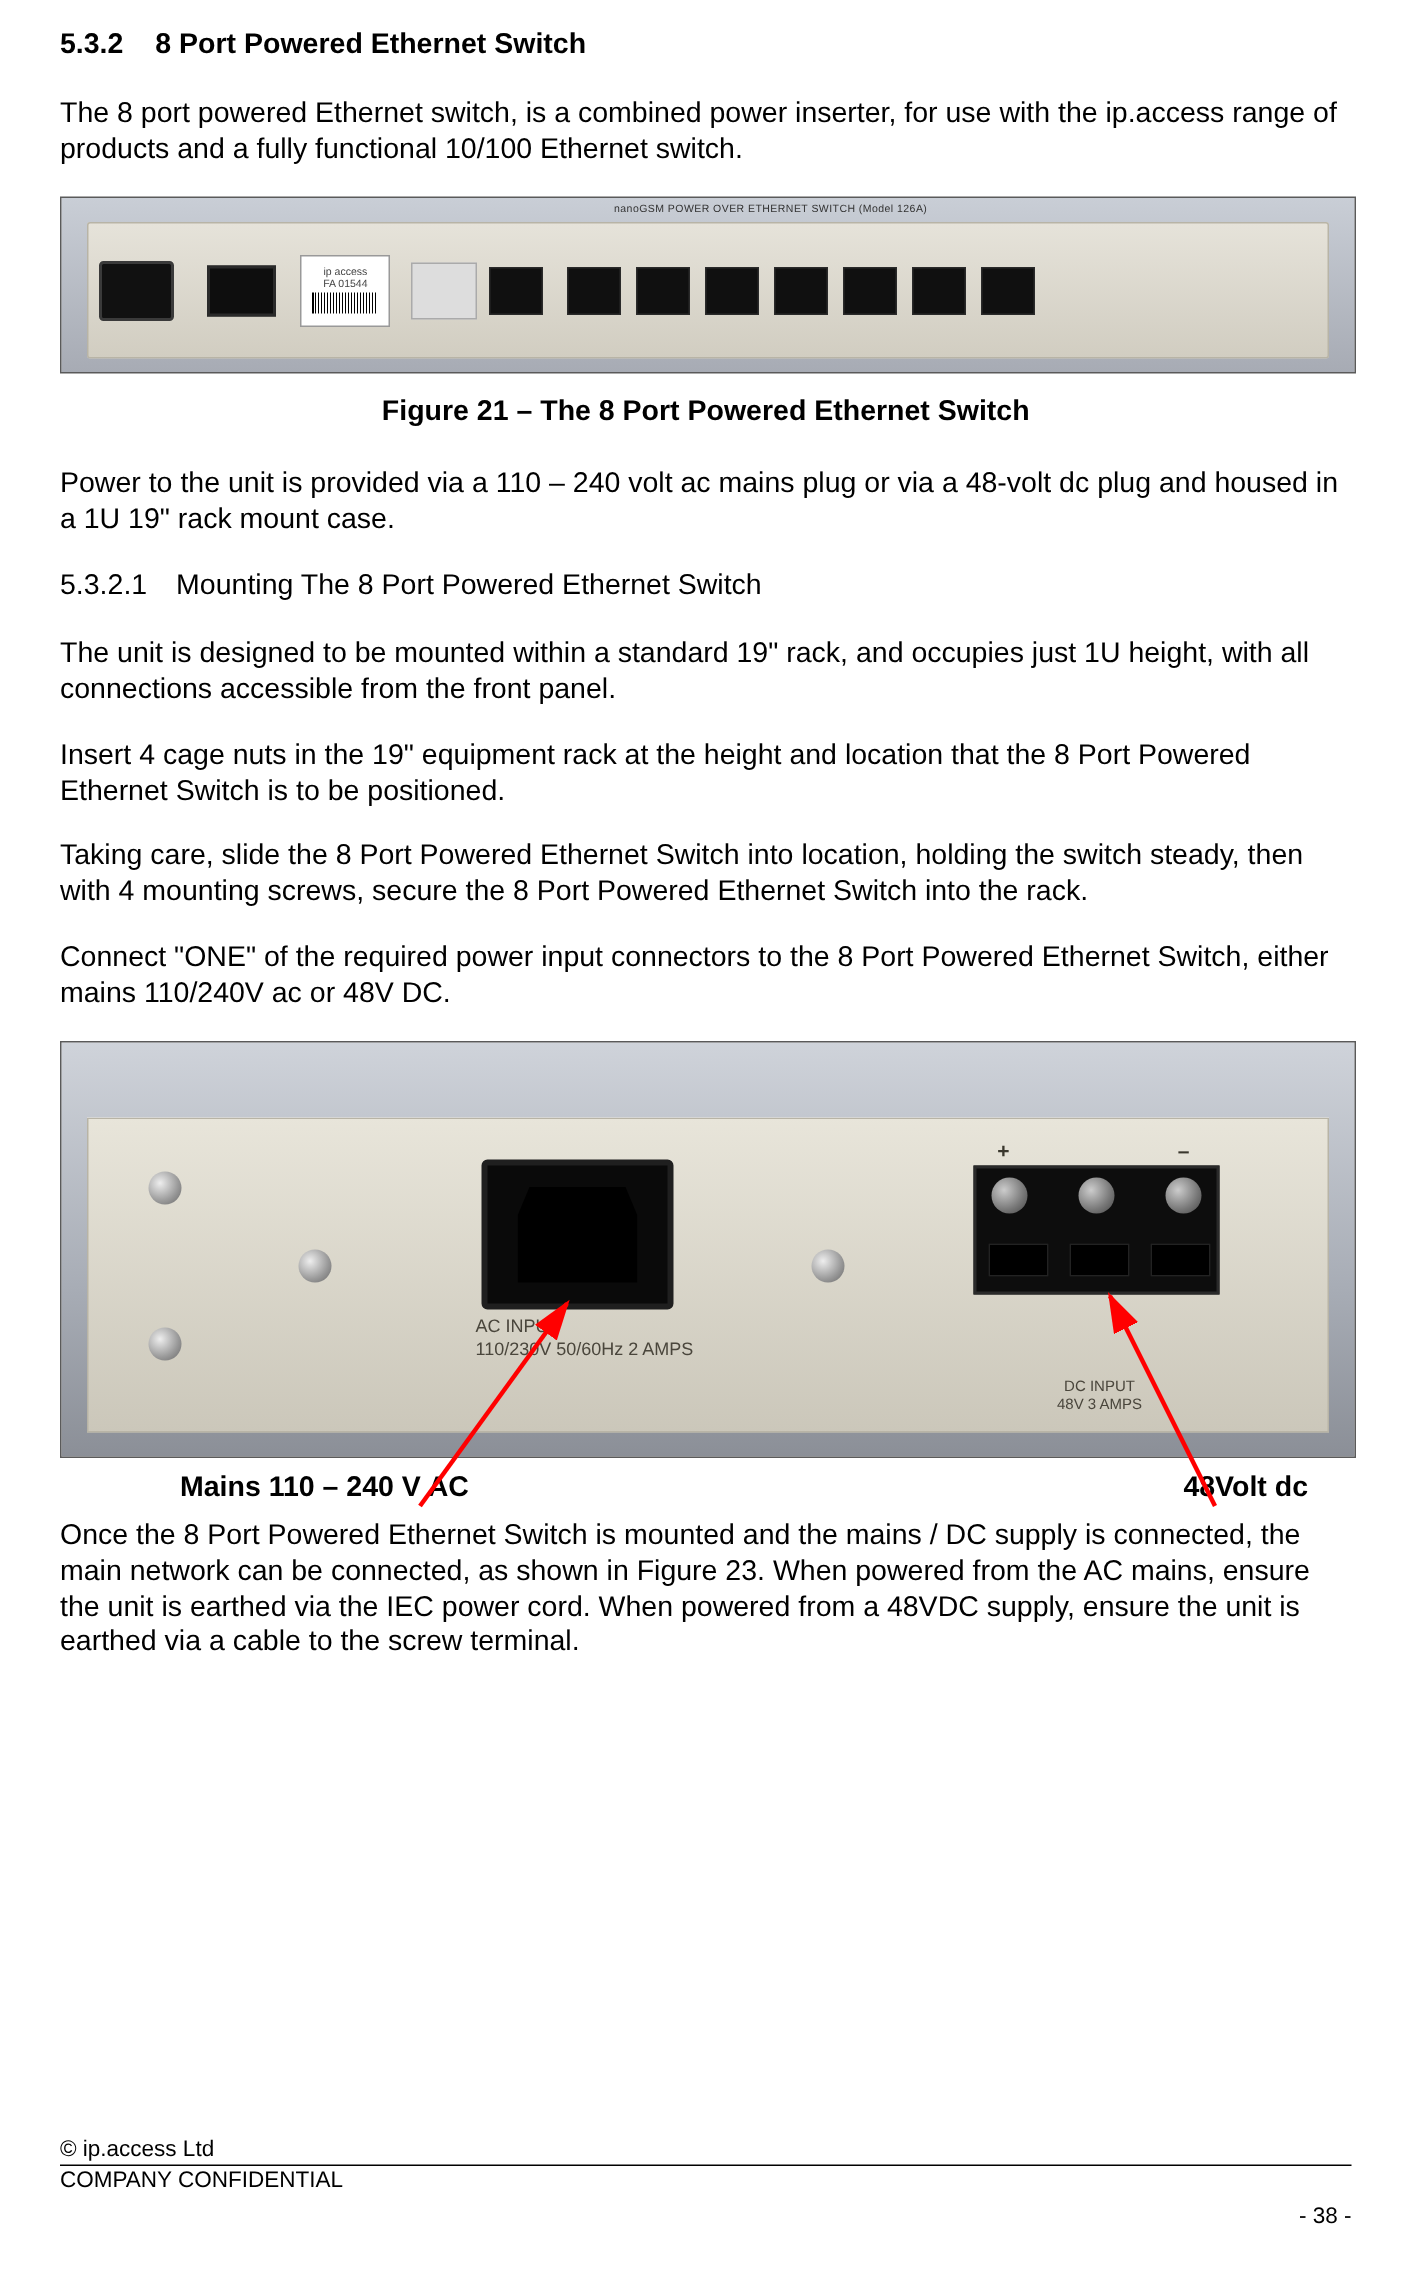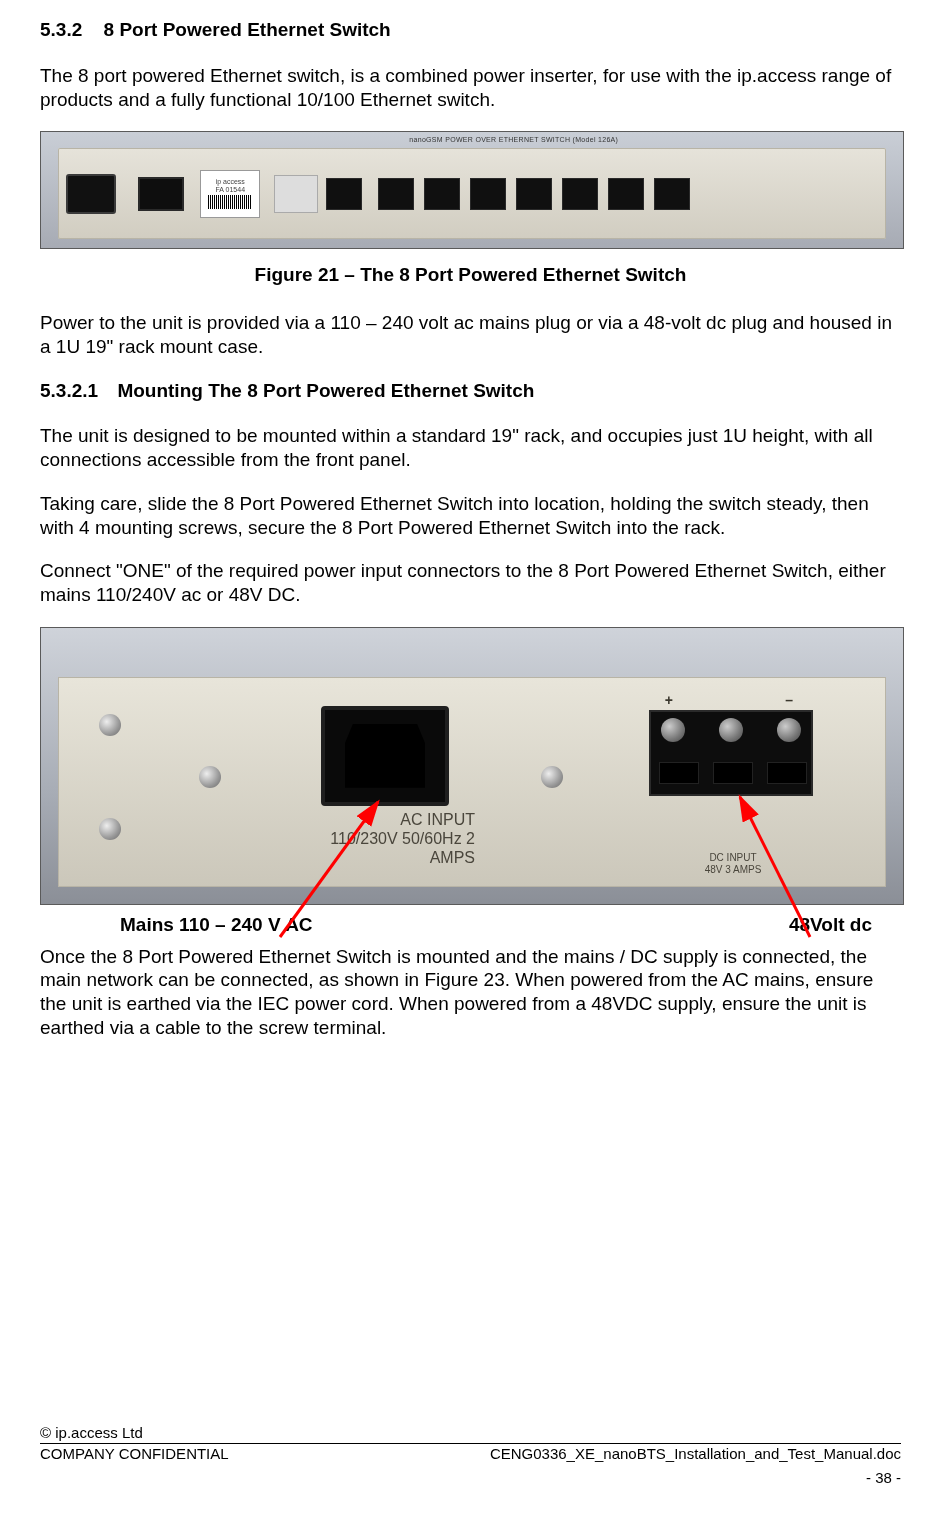--- a/index.html
+++ b/index.html
@@ -17,21 +17,21 @@
     padding: 18px 40px 0 40px;
     box-sizing: border-box;
     position: relative;
   }
   .h3 {
     font-weight: bold;
     margin: 0 0 22px 0;
   }
   .h3 .num { display: inline-block; margin-right: 16px; }
   .h4 {
-    font-weight: bold;
+    font-weight: normal;
     margin: 20px 0 22px 0;
   }
   .h4 .num { display: inline-block; margin-right: 14px; }
   p.body {
     margin: 0 0 20px 0;
   }
   .fig-caption {
     text-align: center;
     font-weight: bold;
     margin: 14px 0 24px 0;
@@ -149,24 +149,24 @@
   }
   .fig22 .iec2::before {
     content: '';
     position: absolute;
     left: 20px; right: 20px; top: 14px; bottom: 14px;
     background: #000;
     clip-path: polygon(10% 0, 90% 0, 100% 30%, 100% 100%, 0 100%, 0 30%);
   }
   .fig22 .iec-label {
     position: absolute;
-    left: 264px; top: 182px;
+    left: 276px; top: 182px;
     width: 170px;
-    text-align: right;
-    font-size: 16px;
+    text-align: left;
+    font-size: 12px;
     color: #4a463c;
     line-height: 1.2;
   }
   .fig22 .term2 {
     position: absolute;
     right: 90px; top: 82px;
     width: 160px; height: 82px;
     background: #0d0d0d;
     border: 2px solid #2a2a2a;
   }
@@ -277,20 +277,21 @@
   <div class="fig-caption">Figure 21 – The 8 Port Powered Ethernet Switch</div>
 
   <p class="body">Power to the unit is provided via a 110 – 240 volt ac mains plug or via a 48-volt dc plug and housed in a 1U 19" rack mount case.</p>
 
   <div class="h4">
     <span class="num">5.3.2.1</span>
     <span>Mounting The 8 Port Powered Ethernet Switch</span>
   </div>
 
   <p class="body">The unit is designed to be mounted within a standard 19" rack, and occupies just 1U height, with all connections accessible from the front panel.</p>
+  <p class="body">Insert 4 cage nuts in the 19" equipment rack at the height and location that the 8 Port Powered Ethernet Switch is to be positioned.</p>
   <p class="body">Taking care, slide the 8 Port Powered Ethernet Switch into location, holding the switch steady, then with 4 mounting screws, secure the 8 Port Powered Ethernet Switch into the rack.</p>
 
 
   <p class="body">Connect "ONE" of the required power input connectors to the 8 Port Powered Ethernet Switch, either mains 110/240V ac or  48V DC.</p>
 
   <div class="fig22-wrap">
     <div class="fig22">
       <div class="plate2"></div>
       <div class="screw" style="left:58px; top:86px;"></div>
       <div class="screw" style="left:58px; top:190px;"></div>
@@ -333,18 +334,17 @@
   </div>
 
 
   <p class="body">Once the 8 Port Powered Ethernet Switch is mounted and the mains / DC supply is connected, the main network can be connected, as shown in Figure 23. When powered from the AC mains, ensure the unit is earthed via the IEC power cord. When powered from a 48VDC supply, ensure the unit is earthed via a cable to the screw terminal.</p>
 
   <div class="footer-rule"></div>
   <div class="footer">
     <div class="row1">© ip.access Ltd</div>
     <div class="row2">
       <span>COMPANY CONFIDENTIAL</span>
-      <span>CENG0336_XE_nanoBTS_Installation_and_Test_Manual.doc</span>
     </div>
     <div class="pagenum">- 38 -</div>
   </div>
 
 </div>
 
 </body></html>

